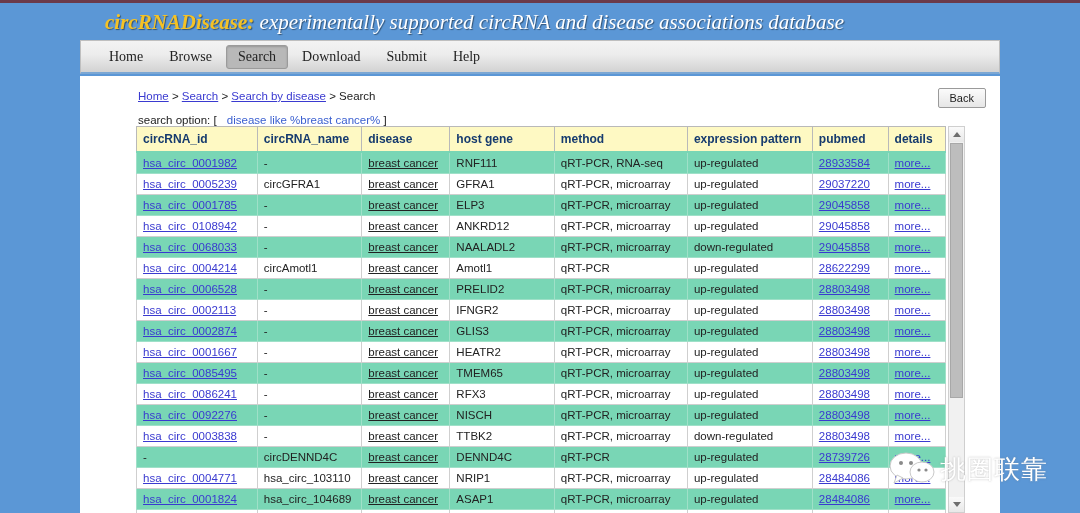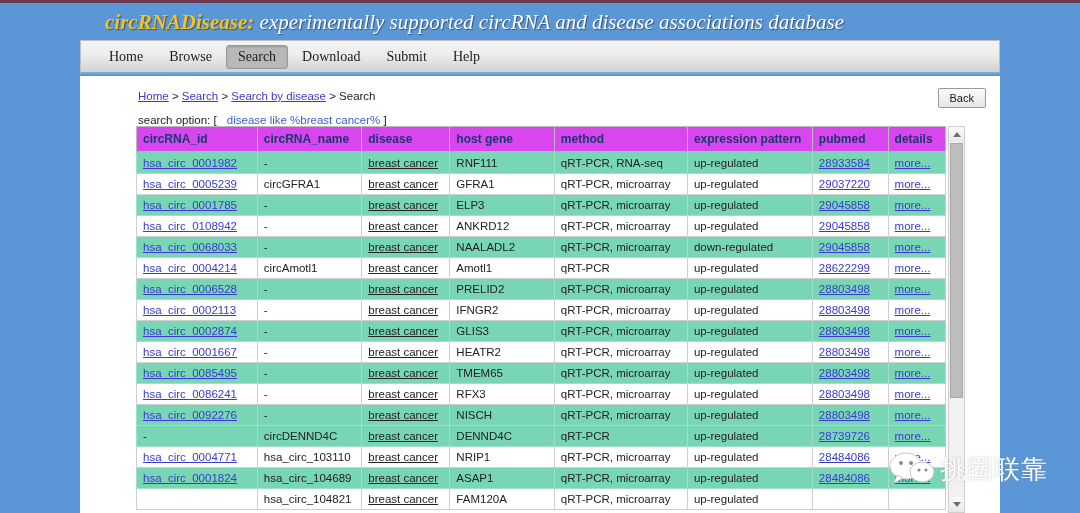--- a/index.html
+++ b/index.html
@@ -147,21 +147,21 @@
     width: 810px;
     height: 387px;
   }
   table.results {
     border-collapse: collapse;
     width: 810px;
     table-layout: fixed;
     font-size: 11.5px;
   }
   table.results th {
-    background: #d946ef;
+    background: #fef9c3;
     color: #163b6e;
     font-weight: bold;
     font-size: 12px;
     text-align: left;
     padding: 5px 6px;
     border: 1px solid #b9b9b9;
     border-bottom: 2px solid #79d6b5;
     white-space: nowrap;
   }
   table.results td {
@@ -445,20 +445,30 @@
           <tr class="row-alt">
             <td><a class="lnk">hsa_circ_0092276</a></td>
             <td>-</td>
             <td class="disease-cell">breast cancer</td>
             <td>NISCH</td>
             <td>qRT-PCR, microarray</td>
             <td>up-regulated</td>
             <td><a class="lnk">28803498</a></td>
             <td><a class="lnk">more...</a></td>
           </tr>
+          <tr class="row-plain">
+            <td><a class="lnk">hsa_circ_0003838</a></td>
+            <td>-</td>
+            <td class="disease-cell">breast cancer</td>
+            <td>TTBK2</td>
+            <td>qRT-PCR, microarray</td>
+            <td>down-regulated</td>
+            <td><a class="lnk">28803498</a></td>
+            <td><a class="lnk">more...</a></td>
+          </tr>
           <tr class="row-alt">
             <td>-</td>
             <td>circDENND4C</td>
             <td class="disease-cell">breast cancer</td>
             <td>DENND4C</td>
             <td>qRT-PCR</td>
             <td>up-regulated</td>
             <td><a class="lnk">28739726</a></td>
             <td><a class="lnk">more...</a></td>
           </tr>

